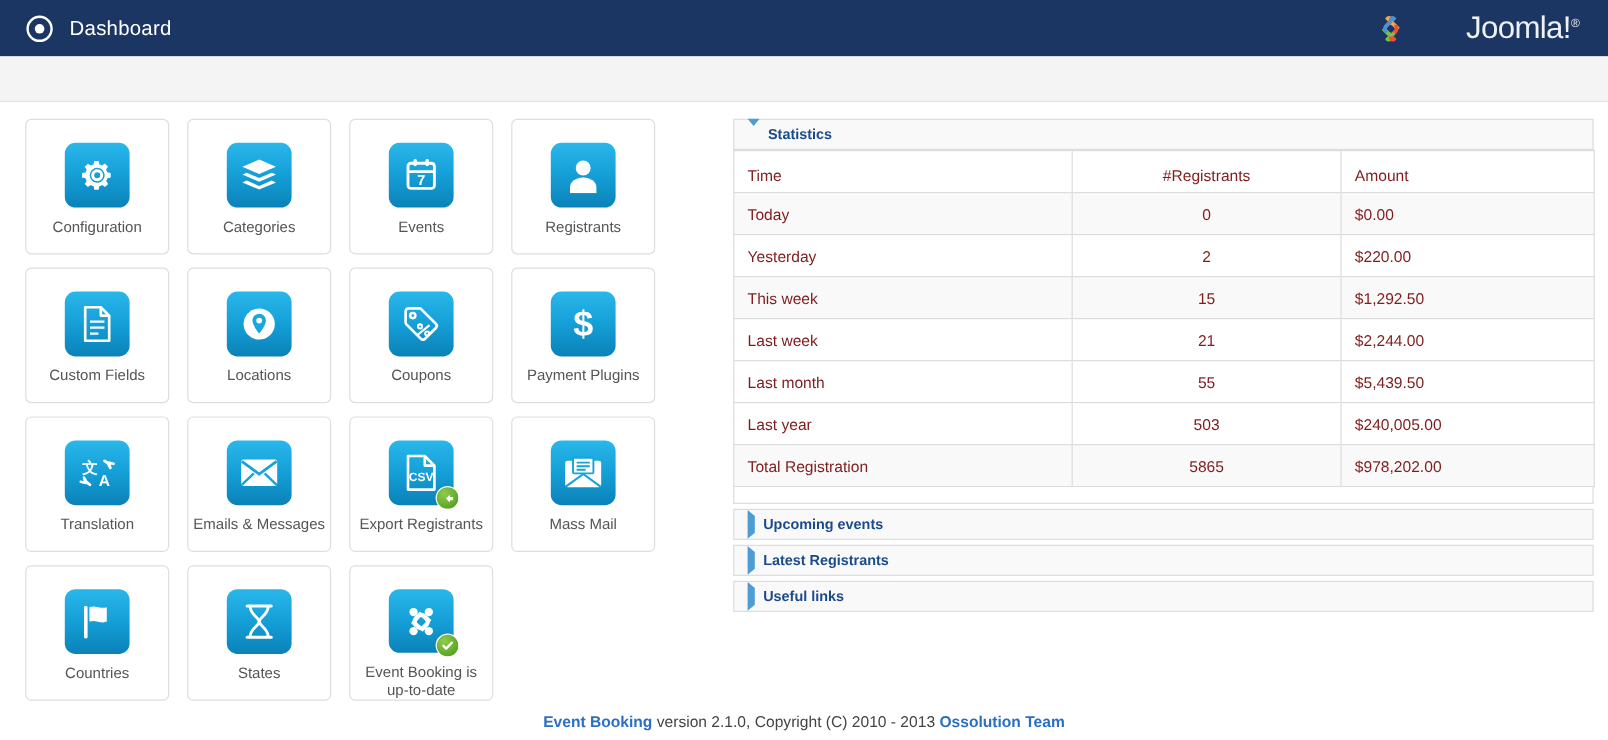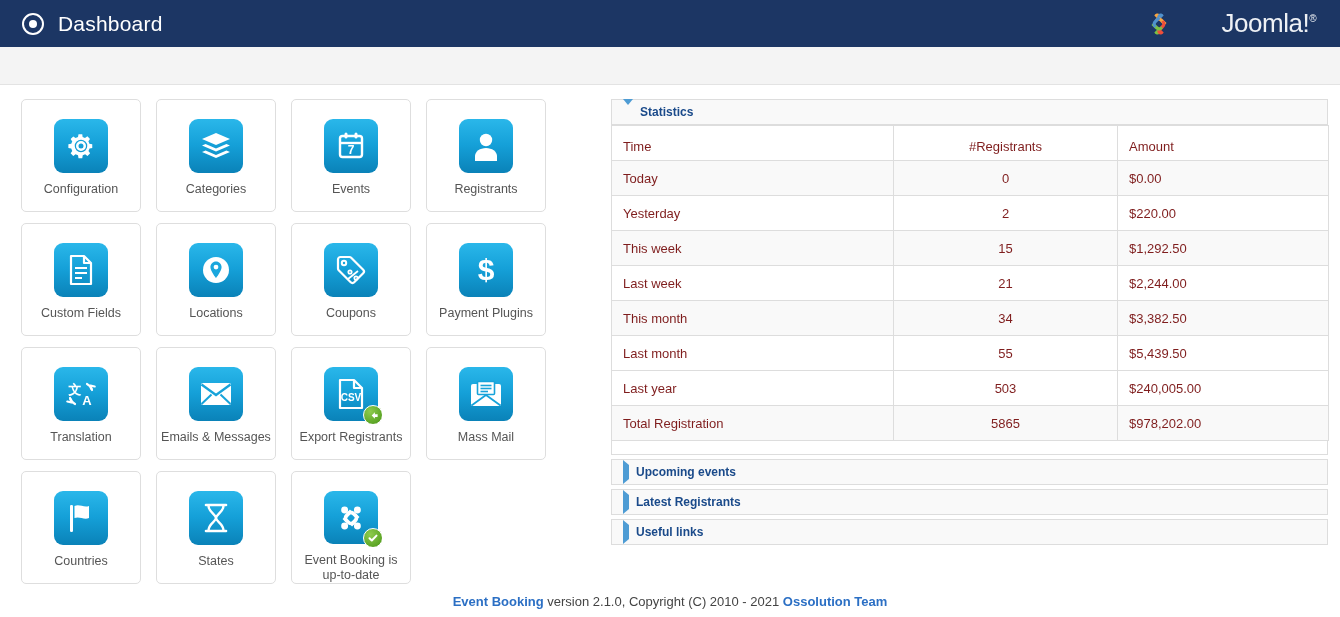--- a/index.html
+++ b/index.html
@@ -18,21 +18,21 @@
     display: flex; align-items: center;
   }
   .topbar-left { display: flex; align-items: center; padding-left: 22px; }
   .dash-icon {
     width: 22px; height: 22px; border-radius: 50%;
     border: 2.5px solid #ffffff;
     display: inline-flex; align-items: center; justify-content: center;
     margin-right: 14px;
   }
   .dash-icon i { width: 8px; height: 8px; border-radius: 50%; background: #ffffff; display:block; }
-  .dash-title { color: #ffffff; font-size: 21px; letter-spacing: .2px; }
+  .dash-title { color: #ffffff; font-size: 17px; letter-spacing: .2px; }
 
   .joomla-brand {
     position: absolute; right: 24px; top: 7px;
     display: flex; align-items: center; height: 33px; gap: 41px;
   }
   .joomla-mark { width: 30px; height: 30px; margin-right: 7px; }
   .joomla-word { color: #eef1f5; font-size: 26px; letter-spacing: -0.5px; font-weight: 300; }
   .joomla-word sup { font-size: 10px; vertical-align: super; }
 
   
@@ -384,25 +384,20 @@
         <tr class="odd">
           <td class="c1">This week</td>
           <td class="c2">15</td>
           <td class="c3">$1,292.50</td>
         </tr>
         <tr class="even">
           <td class="c1">Last week</td>
           <td class="c2">21</td>
           <td class="c3">$2,244.00</td>
         </tr>
-        <tr class="odd">
-          <td class="c1">This month</td>
-          <td class="c2">34</td>
-          <td class="c3">$3,382.50</td>
-        </tr>
         <tr class="even">
           <td class="c1">Last month</td>
           <td class="c2">55</td>
           <td class="c3">$5,439.50</td>
         </tr>
         <tr class="even">
           <td class="c1">Last year</td>
           <td class="c2">503</td>
           <td class="c3">$240,005.00</td>
         </tr>
@@ -424,14 +419,14 @@
       <span>Latest Registrants</span>
     </div>
     <div class="panel-head panel-collapsed">
       <span class="tri"><span class="tri-right"></span></span>
       <span>Useful links</span>
     </div>
   </div>
 </div>
 
 <div class="footer">
-  <a>Event Booking</a><span class="plain"> version 2.1.0, Copyright (C) 2010 - 2021 </span><a>Ossolution Team</a>
+  <a>Event Booking</a><span class="plain"> version 2.1.0, Copyright (C) 2010 - 2013 </span><a>Ossolution Team</a>
 </div>
 
 </body></html>

